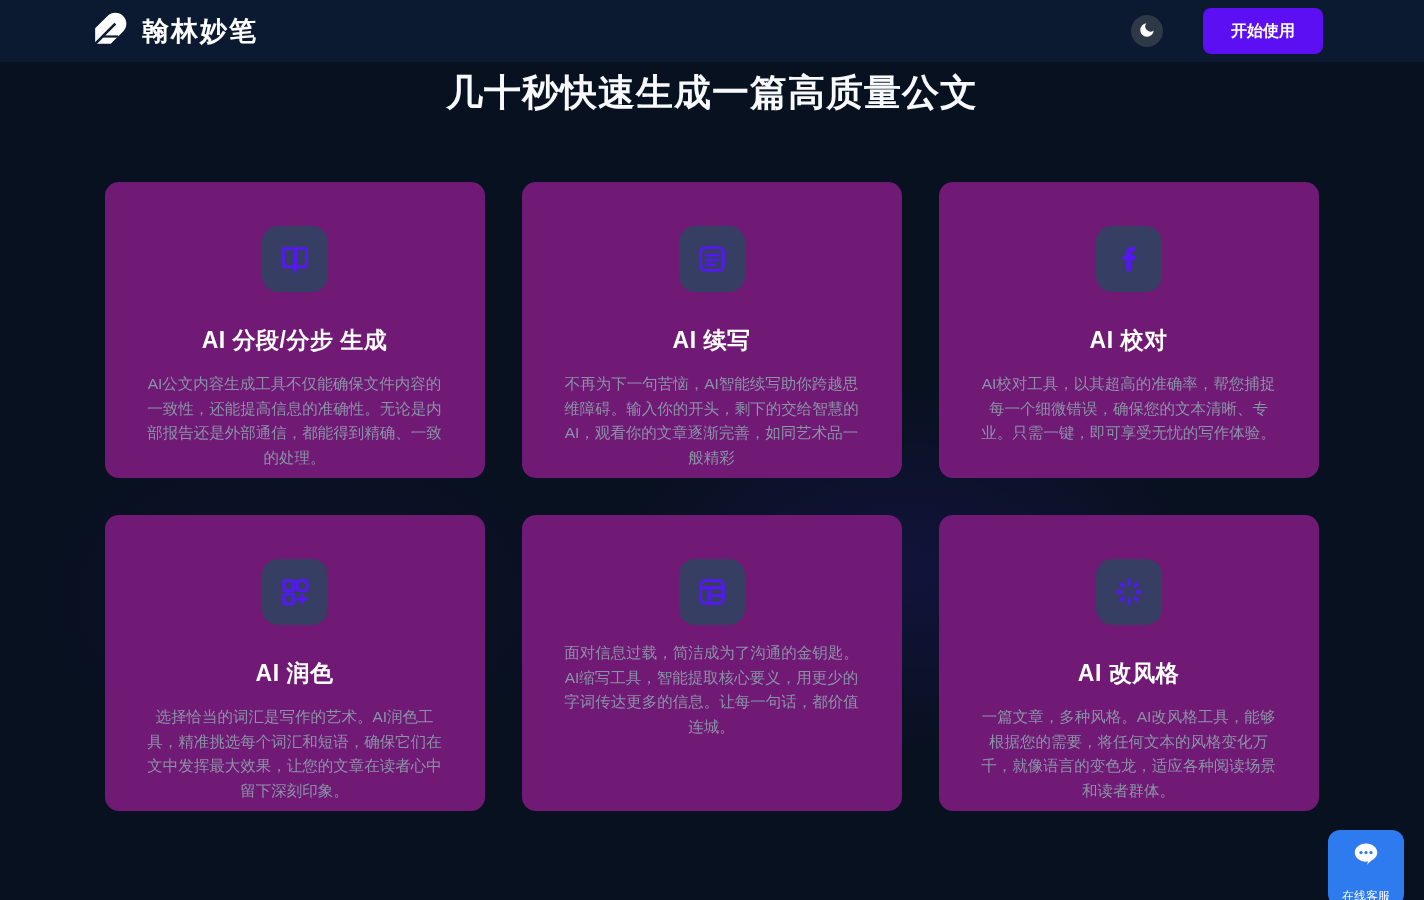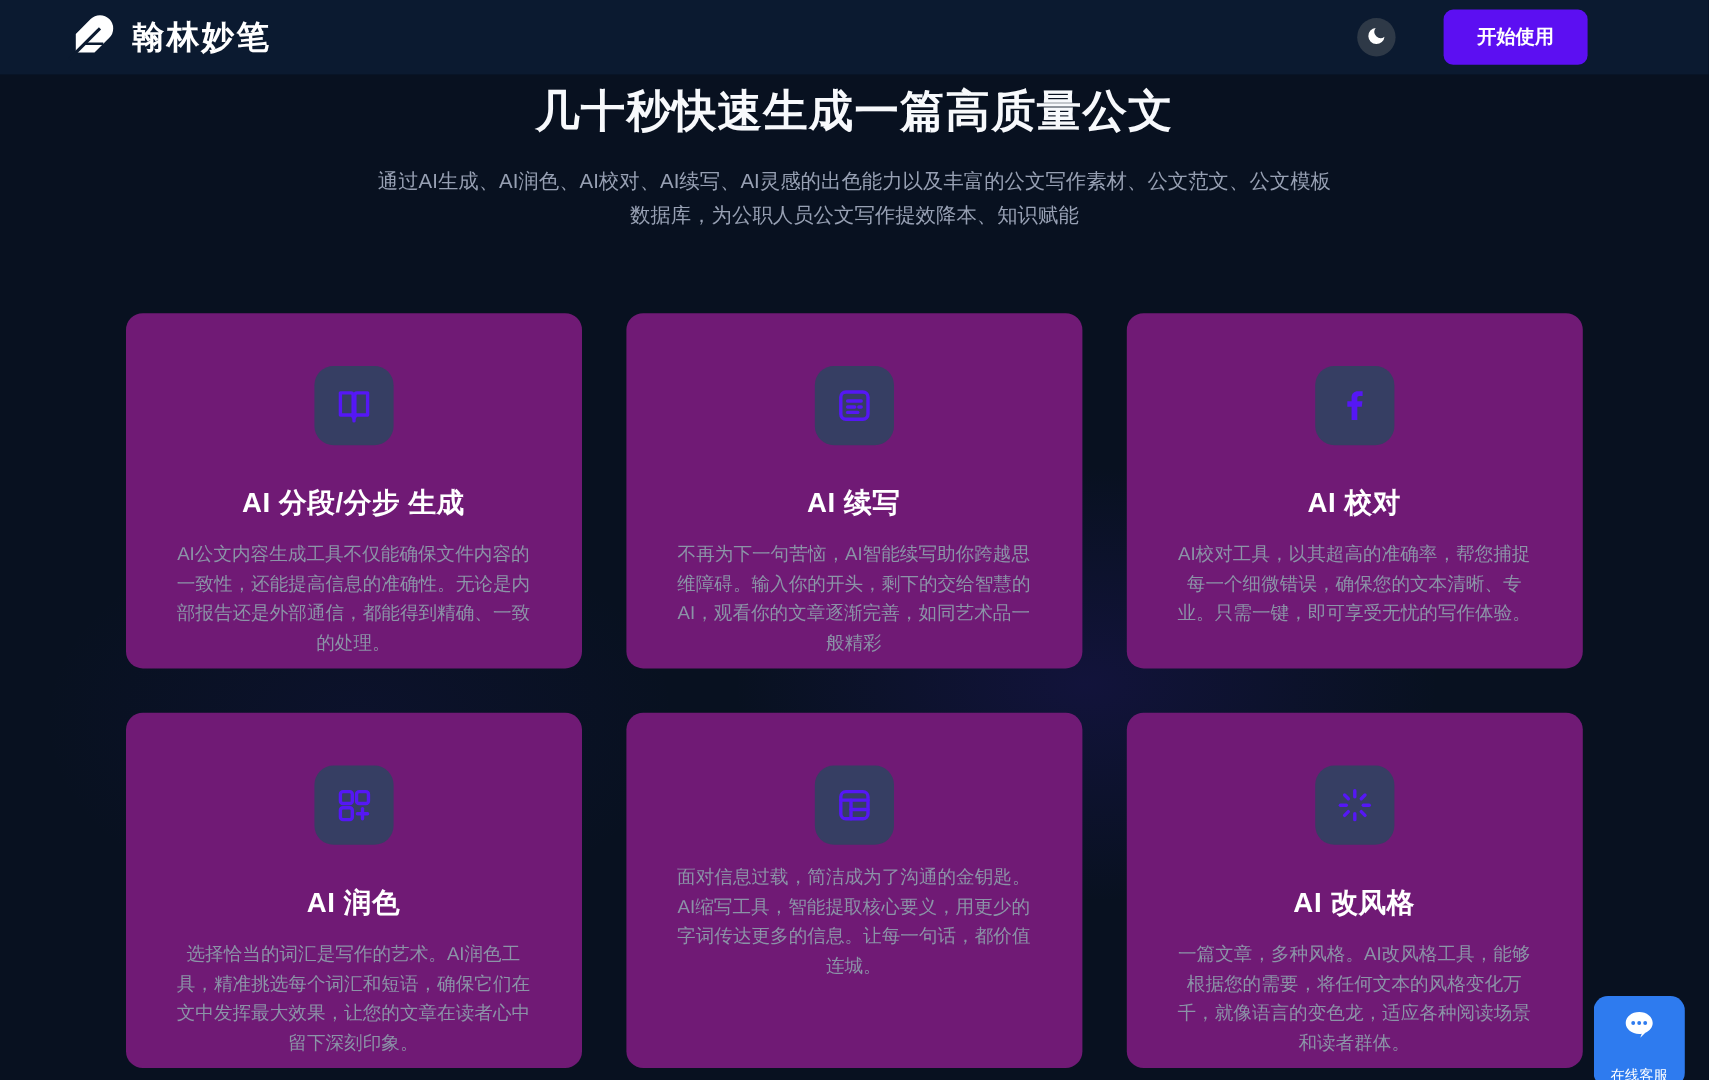--- a/index.html
+++ b/index.html
@@ -13,21 +13,21 @@
     color: #fff;
     position: relative;
   }
 
   
   .navbar {
     height: 62px;
     background: #0b1a30;
     display: flex;
     align-items: center;
-    padding: 0 101px 0 54px;
+    padding: 0 101px 0 86px;
   }
   .brand { display: flex; align-items: center; gap: 12px; cursor: pointer; }
   .brand-icon { width: 44px; height: 44px; display: block; }
   .brand-name { font-size: 27px; font-weight: 700; color: #ffffff; letter-spacing: 2px; }
   .nav-right { margin-left: auto; display: flex; align-items: center; gap: 17px; }
   .theme-toggle {
     width: 32px; height: 32px; border-radius: 50%;
     background: #2e3947; border: none; cursor: pointer;
     display: flex; align-items: center; justify-content: center;
   }
@@ -124,21 +124,20 @@
           <path d="M21 12.8A9 9 0 1 1 11.2 3a7 7 0 0 0 9.8 9.8z" fill="#ffffff"></path>
         </svg>
       </span>
     </button>
     <button class="cta-button">开始使用</button>
   </div>
 </header>
 
 <section class="hero">
   <h1 class="hero-title">几十秒快速生成一篇高质量公文</h1>
-  <p class="hero-subtitle">通过AI生成、AI润色、AI校对、AI续写、AI灵感的出色能力以及丰富的公文写作素材、公文范文、公文模板数据库，为公职人员公文写作提效降本、知识赋能</p>
 </section>
 
 <main class="features">
 
   <div class="card">
     <div class="card-icon-tile">
       <span>
         <svg viewBox="0 0 24 24">
           <path class="icon-stroke" d="M4 4.5h6.2a1.3 1.3 0 0 1 1.3 1.3v13a1.3 1.3 0 0 0-1.3-1.3H4z"></path>
           <path class="icon-stroke" d="M20 4.5h-6.2a1.3 1.3 0 0 0-1.3 1.3v13a1.3 1.3 0 0 1 1.3-1.3H20z"></path>

